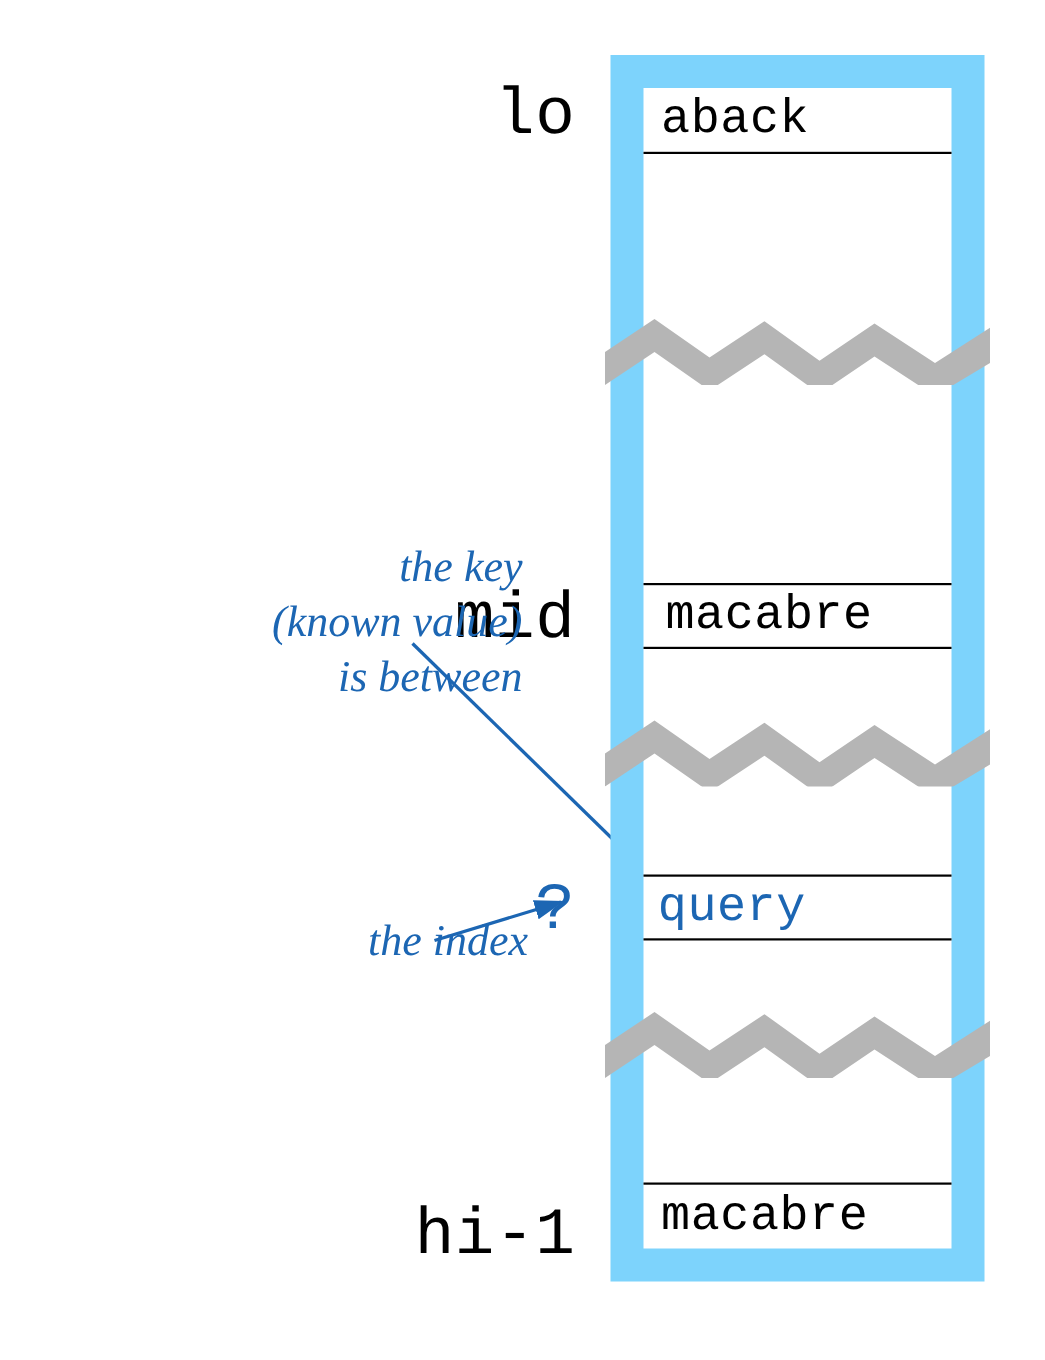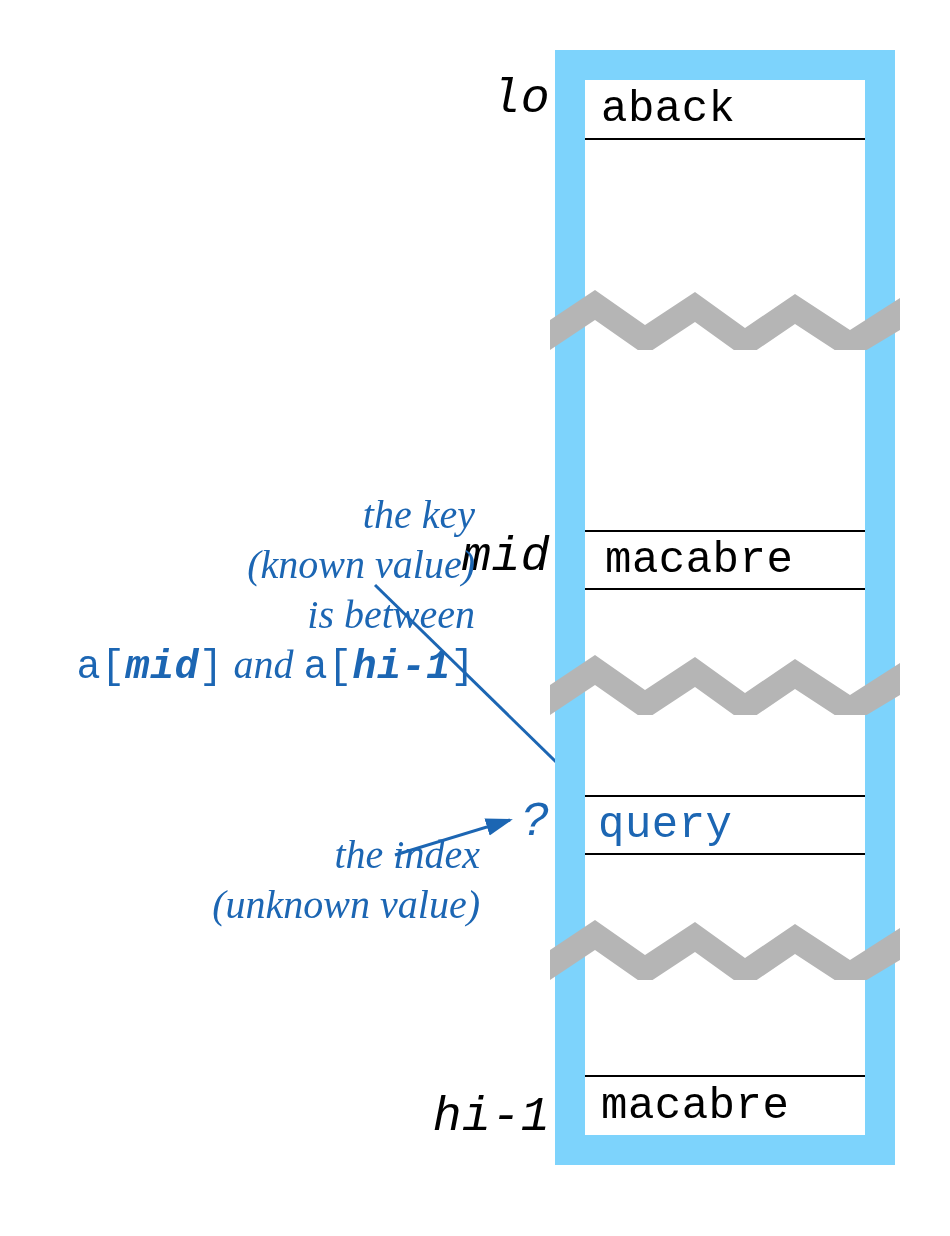--- a/index.html
+++ b/index.html
@@ -58,25 +58,24 @@
     position: absolute;
     left: -35px;
     width: 350px;
     height: 70px;
   }
   .break svg { display:block; }
 
   
   .idx {
     position: absolute;
-    right: 400px;
+    right: 427px;
     width: 300px;
     text-align: right;
-    font-size: 48px;
-    font-style: italic;
+    font-size: 60px;
   }
 
   
   .anno {
     position: absolute;
     text-align: right;
     font-size: 40px;
     line-height: 1.25;
   }
 
@@ -90,28 +89,24 @@
 
 <div class="idx mono" style="top:72px;">lo</div>
 <div class="idx mono" style="top:530px;">mid</div>
 <div class="idx mono blue" style="top:795px;">?</div>
 <div class="idx mono" style="top:1090px;">hi-1</div>
 
 <div class="anno blue" style="top:490px; left:0; width:475px;">
   <div class="italic">the key</div>
   <div class="italic">(known value)</div>
   <div class="italic">is between</div>
-  <div>
-    <span class="mono">a[</span><span class="mono bold-italic">mid</span><span class="mono">]</span><span class="italic"> and </span><span class="mono">a[</span><span class="mono bold-italic">hi-1</span><span class="mono">]</span>
-  </div>
 </div>
 
 <div class="anno blue" style="top:830px; left:0; width:480px;">
   <div class="italic">the index</div>
-  <div class="italic">(unknown value)</div>
 </div>
 
 <svg class="arrow" style="left:370px; top:580px;" width="260" height="260">
   <defs>
     <marker id="ah1" markerWidth="10" markerHeight="10" refX="8" refY="3" orient="auto">
       <path d="M0,0 L9,3 L0,6 Z" fill="#1c66b3"></path>
     </marker>
   </defs>
   <line x1="5" y1="5" x2="225" y2="220" stroke="#1c66b3" stroke-width="3" marker-end="url(#ah1)"></line>
 </svg>

